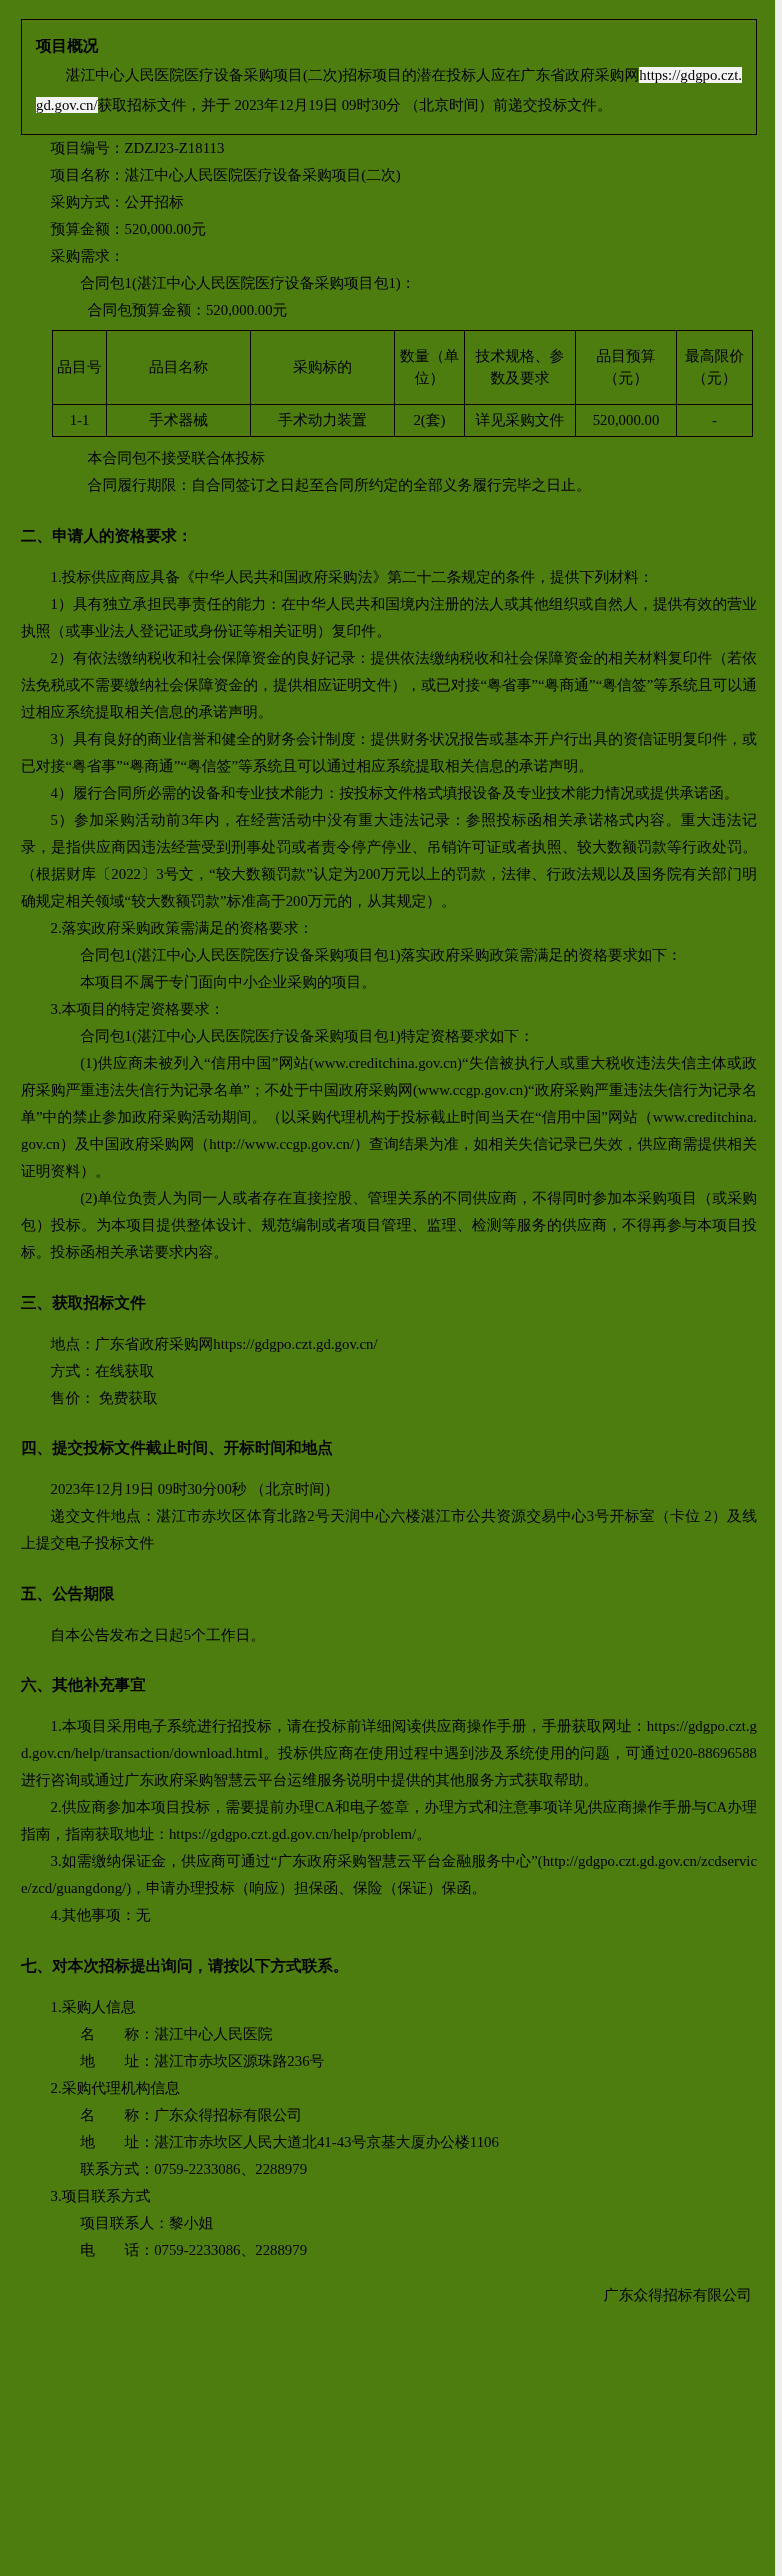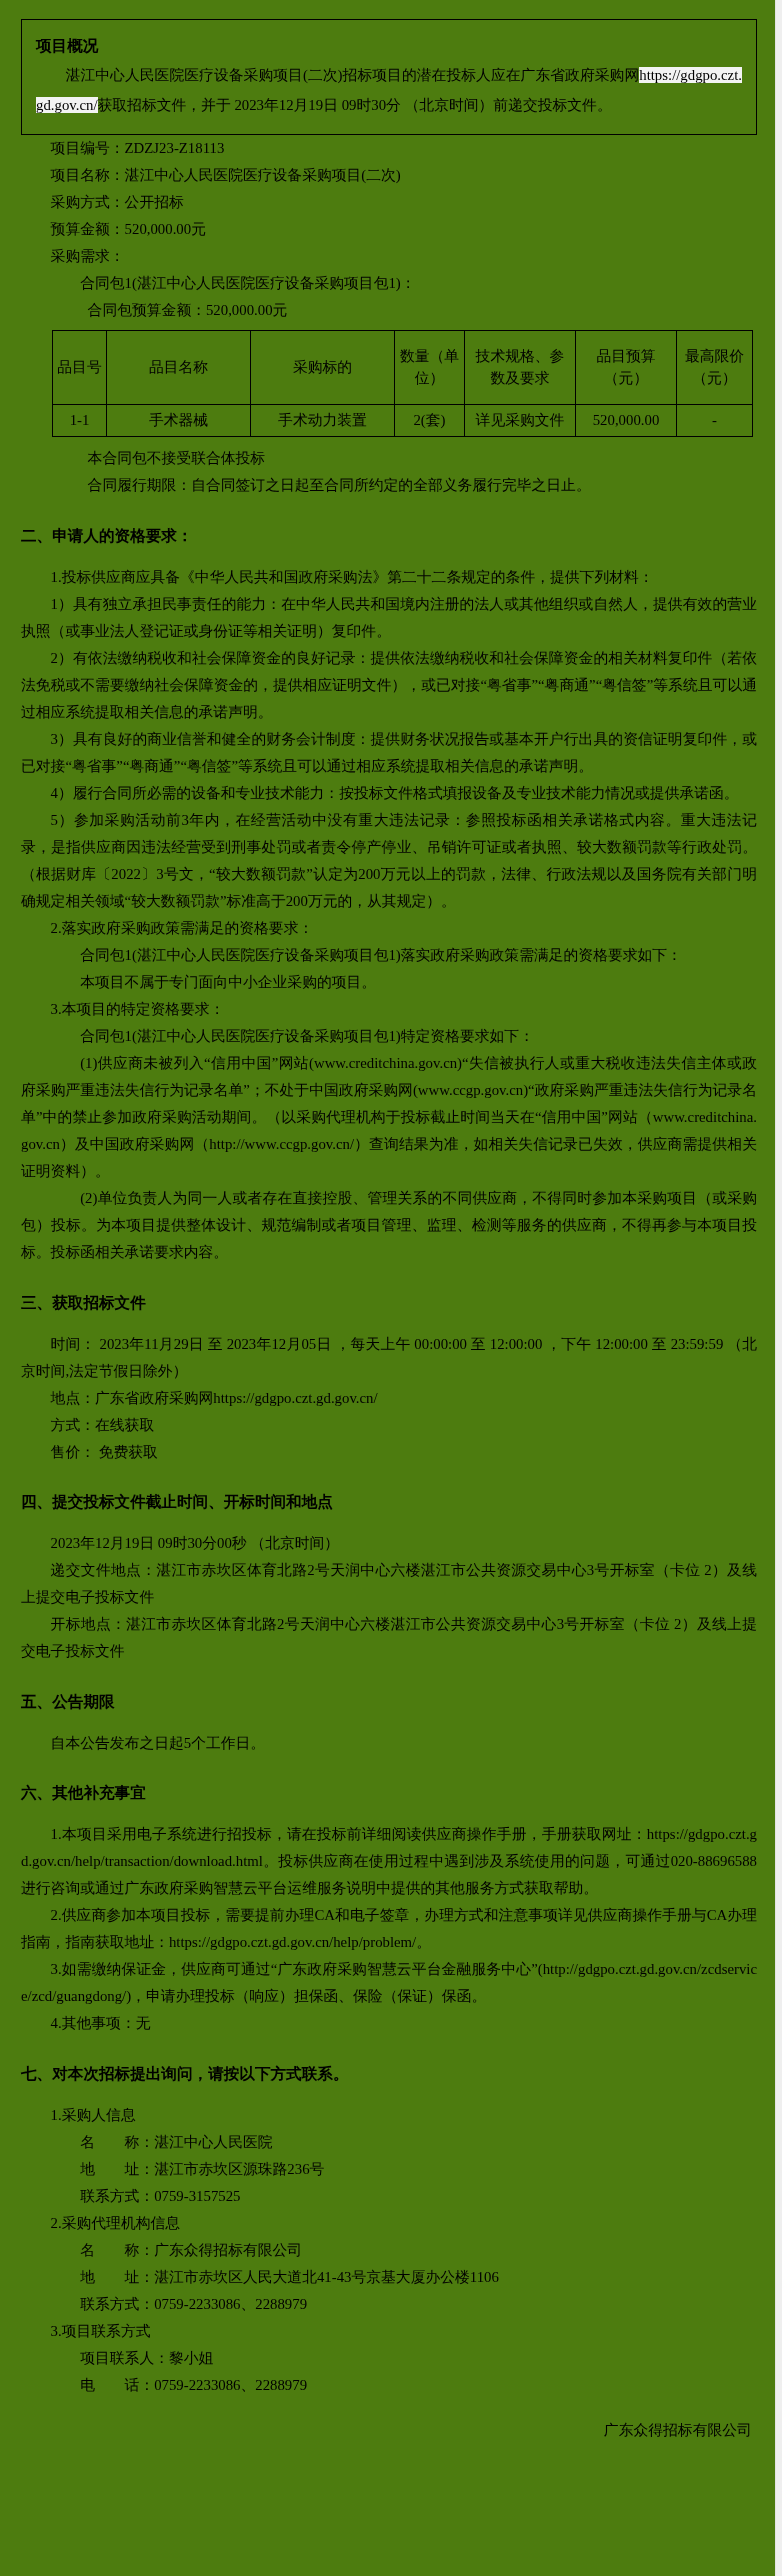--- a/index.html
+++ b/index.html
@@ -140,31 +140,29 @@
     <p class="para i4">合同包1(湛江中心人民医院医疗设备采购项目包1)落实政府采购政策需满足的资格要求如下：</p>
     <p class="para i4">本项目不属于专门面向中小企业采购的项目。</p>
     <p class="para">3.本项目的特定资格要求：</p>
     <p class="para i4">合同包1(湛江中心人民医院医疗设备采购项目包1)特定资格要求如下：</p>
     <p class="para i4">(1)供应商未被列入“信用中国”网站(www.creditchina.gov.cn)“失信被执行人或重大税收违法失信主体或政府采购严重违法失信行为记录名单”；不处于中国政府采购网(www.ccgp.gov.cn)“政府采购严重违法失信行为记录名单”中的禁止参加政府采购活动期间。（以采购代理机构于投标截止时间当天在“信用中国”网站（www.creditchina.gov.cn）及中国政府采购网（http://www.ccgp.gov.cn/）查询结果为准，如相关失信记录已失效，供应商需提供相关证明资料）。</p>
     <p class="para i4">(2)单位负责人为同一人或者存在直接控股、管理关系的不同供应商，不得同时参加本采购项目（或采购包）投标。为本项目提供整体设计、规范编制或者项目管理、监理、检测等服务的供应商，不得再参与本项目投标。投标函相关承诺要求内容。</p>
   </div>
 
   <div>
     <div class="sec-heading">三、获取招标文件</div>
-    <p class="para">时间： 2023年11月29日 至 2023年12月05日 ，每天上午 00:00:00 至 12:00:00 ，下午 12:00:00 至 23:59:59 （北京时间,法定节假日除外）</p>
     <p class="para">地点：广东省政府采购网https://gdgpo.czt.gd.gov.cn/</p>
     <p class="para">方式：在线获取</p>
     <p class="para">售价： 免费获取</p>
   </div>
 
   <div>
     <div class="sec-heading">四、提交投标文件截止时间、开标时间和地点</div>
     <p class="para">2023年12月19日  09时30分00秒  （北京时间）</p>
     <p class="para">递交文件地点：湛江市赤坎区体育北路2号天润中心六楼湛江市公共资源交易中心3号开标室（卡位 2）及线上提交电子投标文件</p>
-    <p class="para">开标地点：湛江市赤坎区体育北路2号天润中心六楼湛江市公共资源交易中心3号开标室（卡位 2）及线上提交电子投标文件</p>
   </div>
 
   <div>
     <div class="sec-heading">五、公告期限</div>
     <p class="para">自本公告发布之日起5个工作日。</p>
   </div>
 
   <div>
     <div class="sec-heading">六、其他补充事宜</div>
     <p class="para">1.本项目采用电子系统进行招投标，请在投标前详细阅读供应商操作手册，手册获取网址：https://gdgpo.czt.gd.gov.cn/help/transaction/download.html。投标供应商在使用过程中遇到涉及系统使用的问题，可通过020-88696588 进行咨询或通过广东政府采购智慧云平台运维服务说明中提供的其他服务方式获取帮助。</p>
@@ -172,21 +170,20 @@
     <p class="para">3.如需缴纳保证金，供应商可通过“广东政府采购智慧云平台金融服务中心”(http://gdgpo.czt.gd.gov.cn/zcdservice/zcd/guangdong/)，申请办理投标（响应）担保函、保险（保证）保函。</p>
     <p class="para">4.其他事项：无</p>
   </div>
 
   <div>
     <div class="sec-heading">七、对本次招标提出询问，请按以下方式联系。</div>
 
     <div class="ln">1.采购人信息</div>
     <div class="ln i4">名　　称：湛江中心人民医院</div>
     <div class="ln i4">地　　址：湛江市赤坎区源珠路236号</div>
-    <div class="ln i4">联系方式：0759-3157525</div>
 
     <div class="ln">2.采购代理机构信息</div>
     <div class="ln i4">名　　称：广东众得招标有限公司</div>
     <div class="ln i4">地　　址：湛江市赤坎区人民大道北41-43号京基大厦办公楼1106</div>
     <div class="ln i4">联系方式：0759-2233086、2288979</div>
 
     <div class="ln">3.项目联系方式</div>
     <div class="ln i4">项目联系人：黎小姐</div>
     <div class="ln i4">电　　话：0759-2233086、2288979</div>
   </div>

